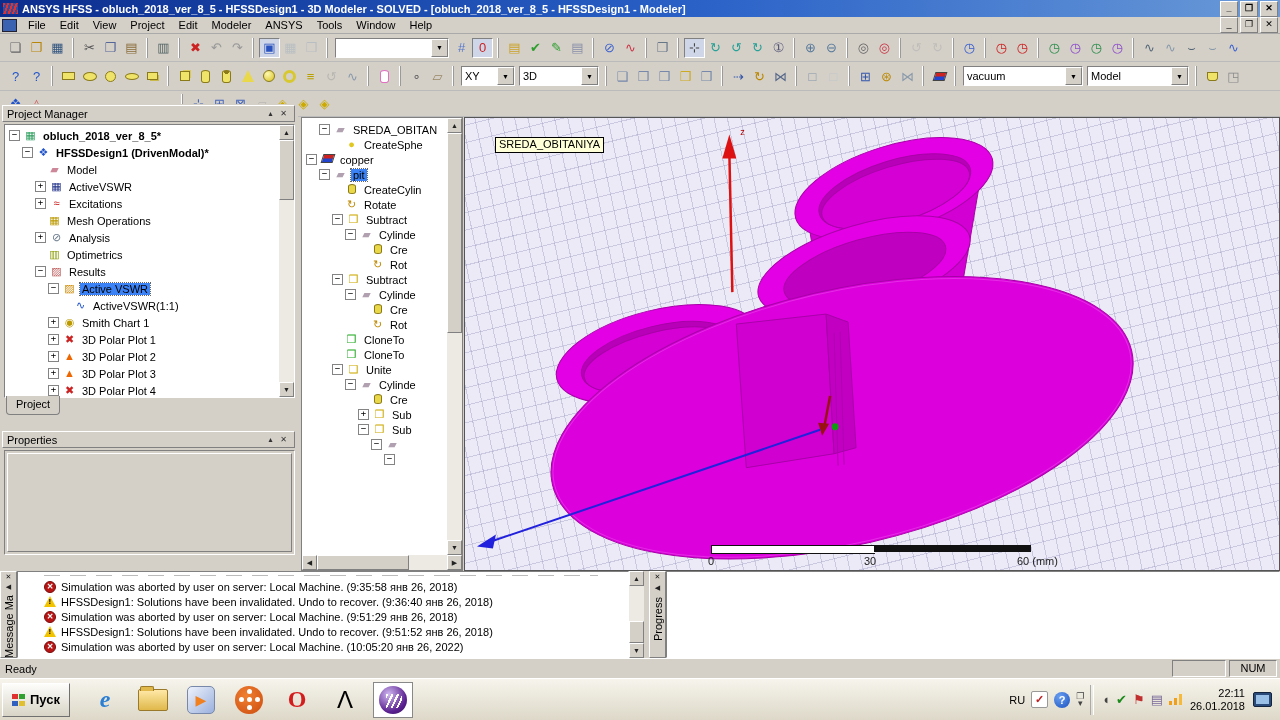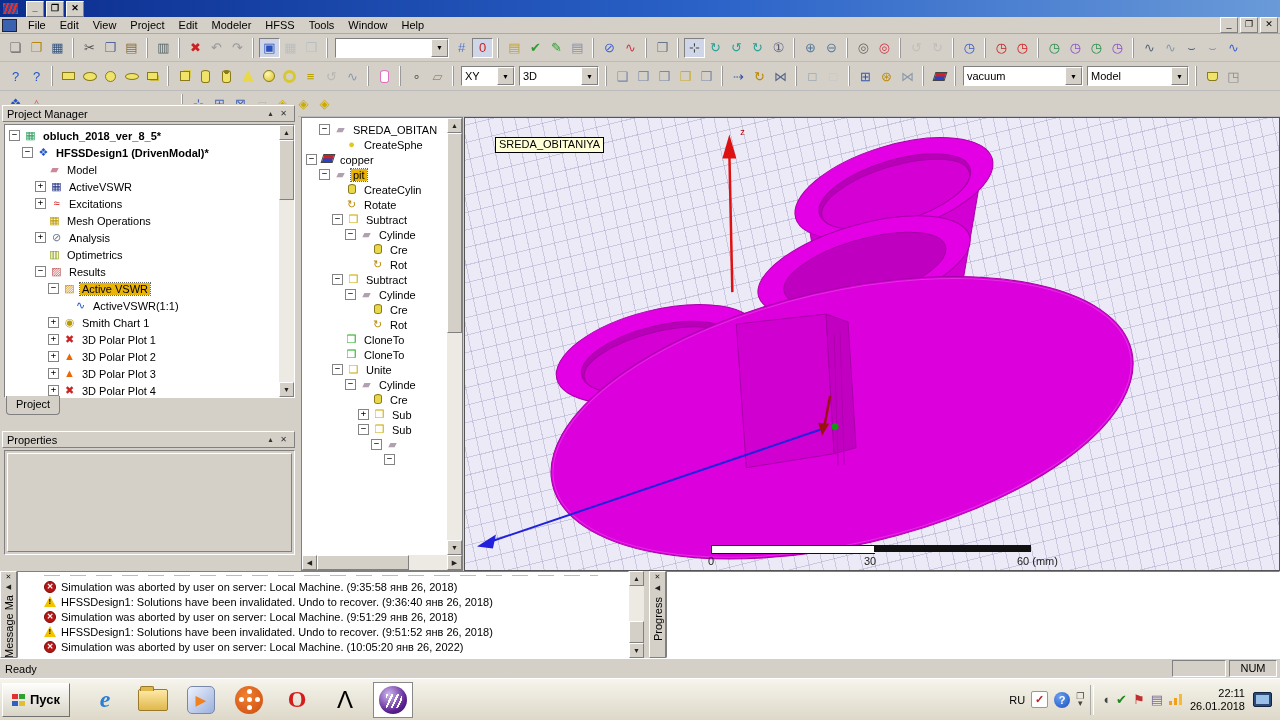--- a/index.html
+++ b/index.html
@@ -82,21 +82,21 @@
   #prop-box .inner{position:absolute;inset:2px;border:1px solid;border-color:#fff #808080 #808080 #fff}
 
   
   .trow{display:flex;align-items:center;height:17px;white-space:nowrap}
   .trow.small{height:15px}
   .exp{width:9px;height:9px;border:1px solid #848484;background:#fff;font-size:9px;line-height:7px;
        text-align:center;margin-right:3px;flex:none;font-family:"DejaVu Sans Mono",monospace}
   .expspace{width:12px;flex:none}
   .ticon{width:15px;flex:none;text-align:center;font-size:11px;margin-right:3px;line-height:1}
   .tlabel{padding:0 2px}
-  .tlabel.sel{background:#eab308;outline:1px dotted #666}
+  .tlabel.sel{background:#3b82f6;outline:1px dotted #666}
   .bold{font-weight:bold}
 
   
   #midpanel{position:absolute;left:301px;top:117px;width:162px;height:454px;background:#fff;
     border:1px solid #808080;box-sizing:border-box;display:flex;flex-direction:column}
   #mid-inner{flex:1;display:flex;overflow:hidden}
   #mid-tree{flex:1;overflow:hidden;padding-top:4px}
   .sbv{width:15px;background:#eceae2;display:flex;flex-direction:column;flex:none}
   .sbh{height:15px;background:#eceae2;display:flex;flex:none}
   .sbtn{width:15px;height:15px;background:#d4d0c8;border:1px solid;border-color:#fff #808080 #808080 #fff;
@@ -189,30 +189,31 @@
     linear-gradient(#f7b93a 0 0) 10px 100%/3px 11px no-repeat}
   #clock{text-align:right;line-height:13px;padding:0 2px}
   .monic{width:17px;height:13px;background:#2a4a7a;border:1px solid #14243c;border-radius:2px;position:relative}
   .monic::after{content:"";position:absolute;inset:2px;background:#9ac0e8}
 </style>
 </head>
 <body>
 
 <div id="titlebar">
   <span class="applogo"></span>
+  <span class="ttl">ANSYS HFSS - obluch_2018_ver_8_5 - HFSSDesign1 - 3D Modeler - SOLVED - [obluch_2018_ver_8_5 - HFSSDesign1 - Modeler]</span>
   <span class="winbtns">
     <span class="wb wb-min"></span>
     <span class="wb wb-res"></span>
     <span class="wb wb-cls"></span>
   </span>
 </div>
 
 <div id="menubar">
   <span class="mdiicon"></span>
-  <span id="menus"><span class="menu-item">File</span><span class="menu-item">Edit</span><span class="menu-item">View</span><span class="menu-item">Project</span><span class="menu-item">Edit</span><span class="menu-item">Modeler</span><span class="menu-item">HFSS</span><span class="menu-item">Tools</span><span class="menu-item">Window</span><span class="menu-item">Help</span></span>
+  <span id="menus"><span class="menu-item">File</span><span class="menu-item">Edit</span><span class="menu-item">View</span><span class="menu-item">Project</span><span class="menu-item">Edit</span><span class="menu-item">Modeler</span><span class="menu-item">ANSYS</span><span class="menu-item">Tools</span><span class="menu-item">Window</span><span class="menu-item">Help</span></span>
   <span class="winbtns">
     <span class="wb wb-min"></span>
     <span class="wb wb-res"></span>
     <span class="wb wb-cls"></span>
   </span>
 </div>
 
 <div id="tbrow1" class="tbrow">
     <div class="tbgrp">
       <span class="tbi" style="color: rgb(102, 102, 102);">❏</span>

